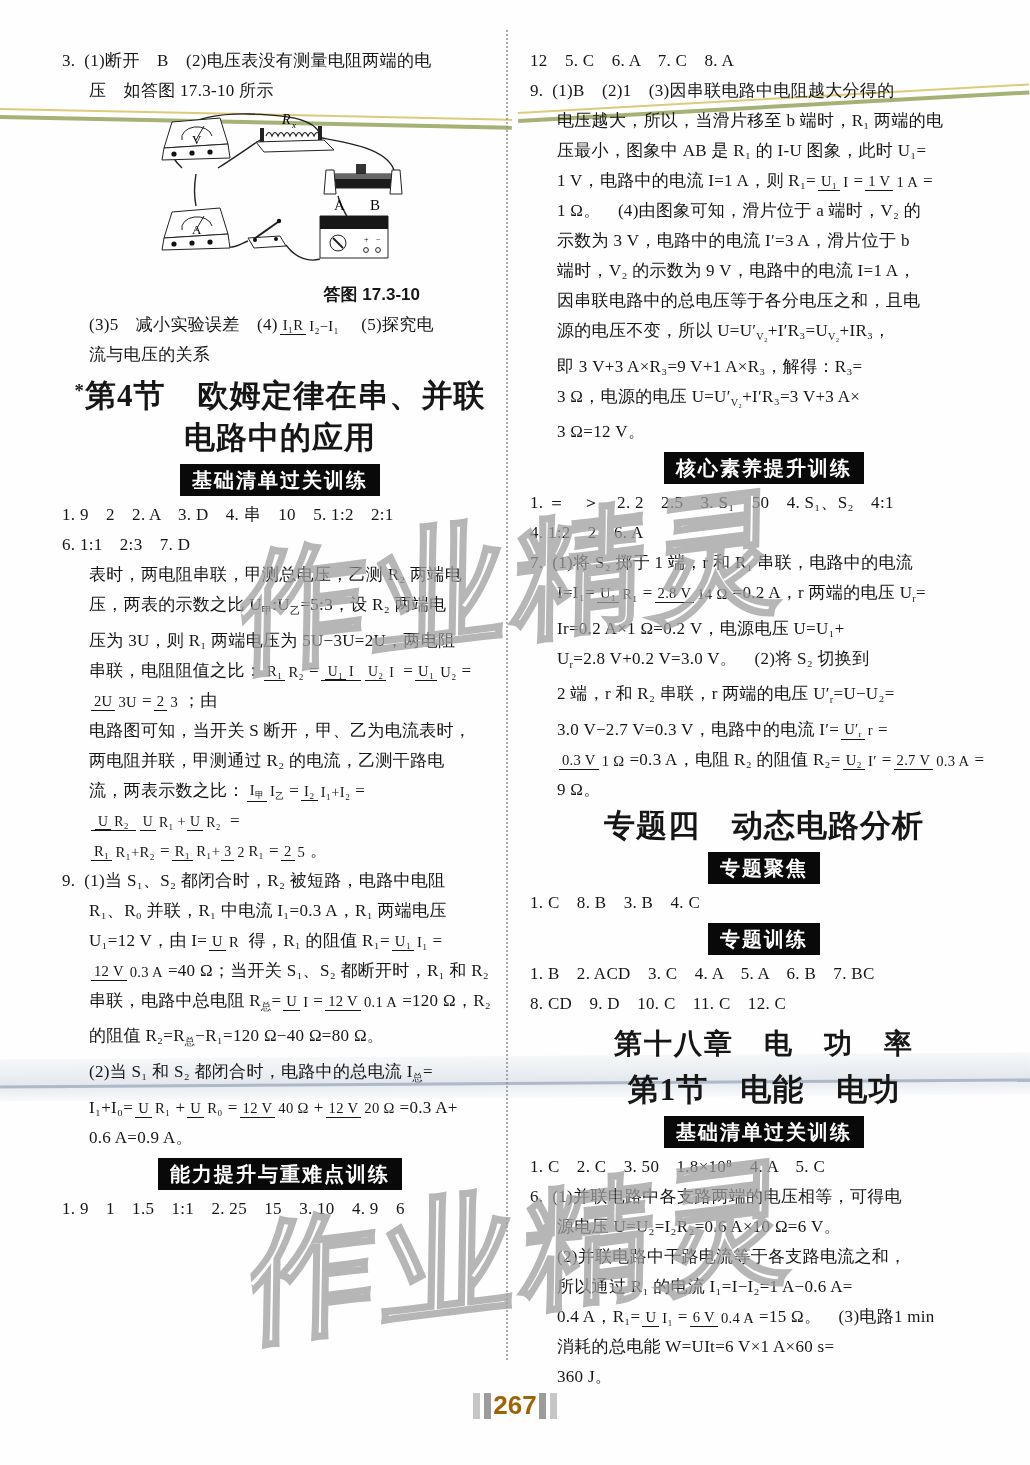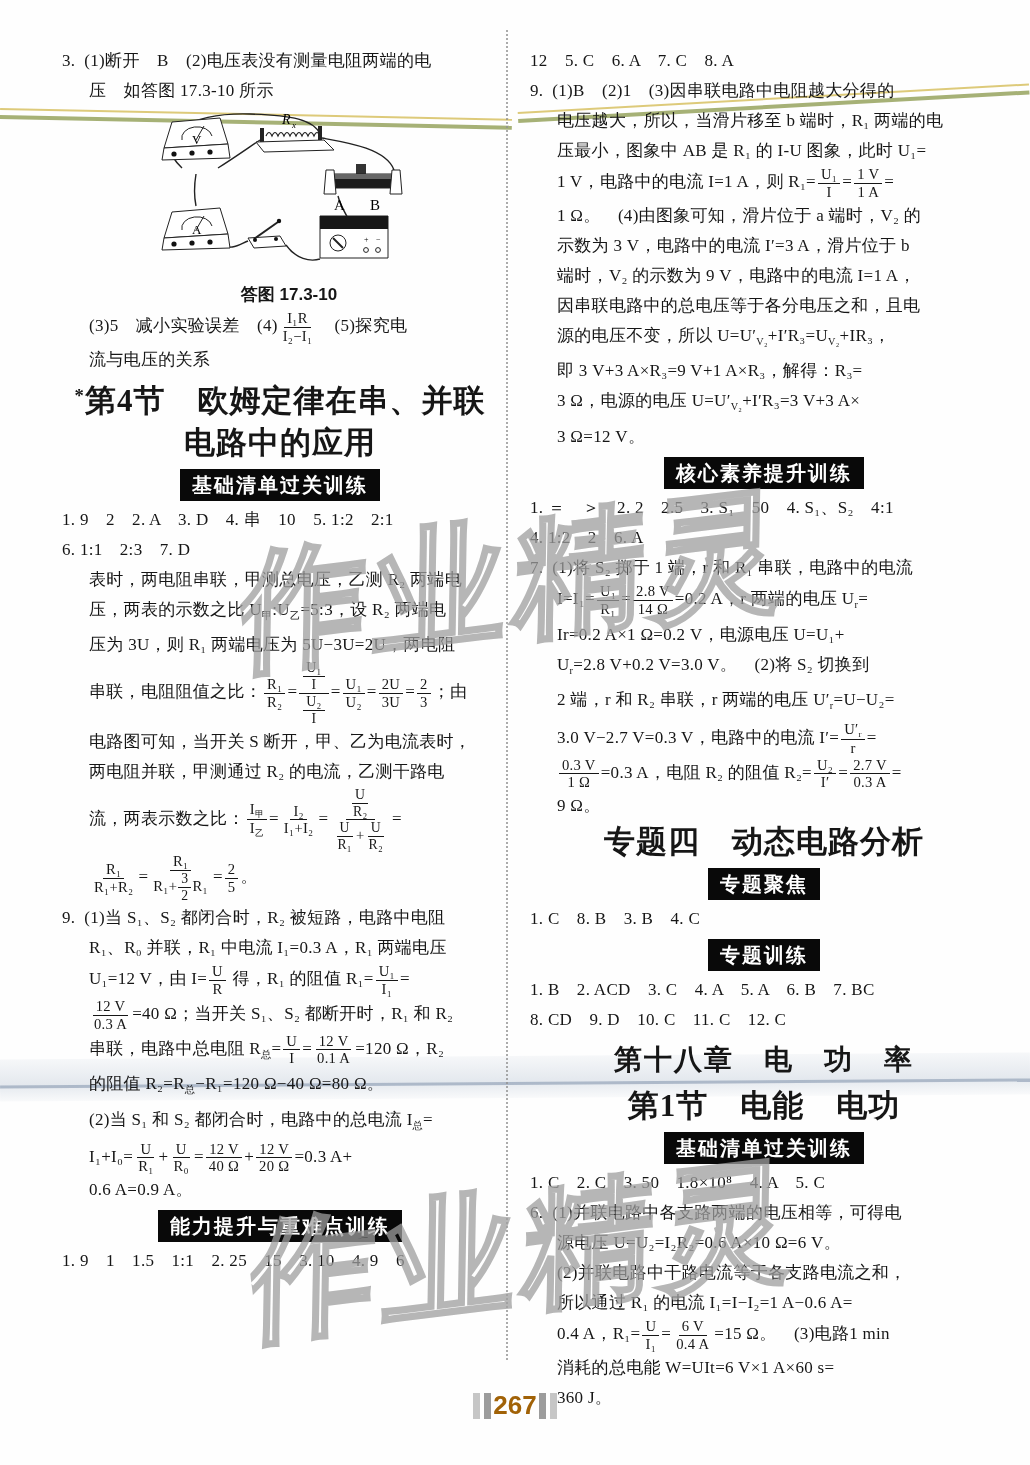--- a/index.html
+++ b/index.html
@@ -17,29 +17,29 @@
   .h2{font-weight:bold;font-size:31px;line-height:42px;text-align:center;letter-spacing:1px}
   .h1{font-weight:bold;font-size:28px;line-height:50px;text-align:center;letter-spacing:2px}
   .boxw{text-align:center;margin:5px 0 4px}
   .box{
     display:inline-block;background:#090909;color:#fff;
     font-family:"Liberation Sans","DejaVu Sans",sans-serif;
     font-weight:bold;font-size:20px;line-height:28px;padding:2px 12px;letter-spacing:2px
   }
   sub{font-size:.6em;vertical-align:-.35em}
   sup{font-size:.6em;vertical-align:.5em}
-  .fr{display:inline-flex;flex-direction:column;align-items:center;justify-content:center;
+  .fr{display:inline-flex;flex-direction:row;align-items:center;justify-content:center;
       vertical-align:middle;margin:0 2px;font-size:.86em;line-height:1.15;text-align:center}
   .fr .n{border-bottom:1.4px solid #161616;padding:0 3px}
   .fr .d{padding:0 3px}
   .fr .fr{font-size:.94em;margin:0 1px}
   
   #figure{display:none;margin:6px 0 2px 96px;width:262px;text-align:center}
   #figure svg{display:block}
-  .figcap{font-size:17px;line-height:26px;text-align:center;margin-top:2px}
+  .figcap{font-size:17px;line-height:26px;text-align:right;margin-top:2px}
   .figcap b{font-family:"Liberation Sans",sans-serif;font-weight:bold}
   
   .divider{position:absolute;left:506px;top:30px;height:1330px;width:0;
     border-left:2px dotted #909090;opacity:.75}
   
   .streak{position:absolute;transform-origin:left center;pointer-events:none}
   .s-yellow{height:2px;background:#d9c46c;opacity:.9}
   .s-olive{height:4px;background:#97a35e;opacity:.85}
   .blueband{position:absolute;left:0;top:1056px;width:1030px;height:42px;
     background:linear-gradient(180deg,rgba(150,168,190,.08),rgba(150,168,190,.25) 60%,rgba(150,168,190,.05));

